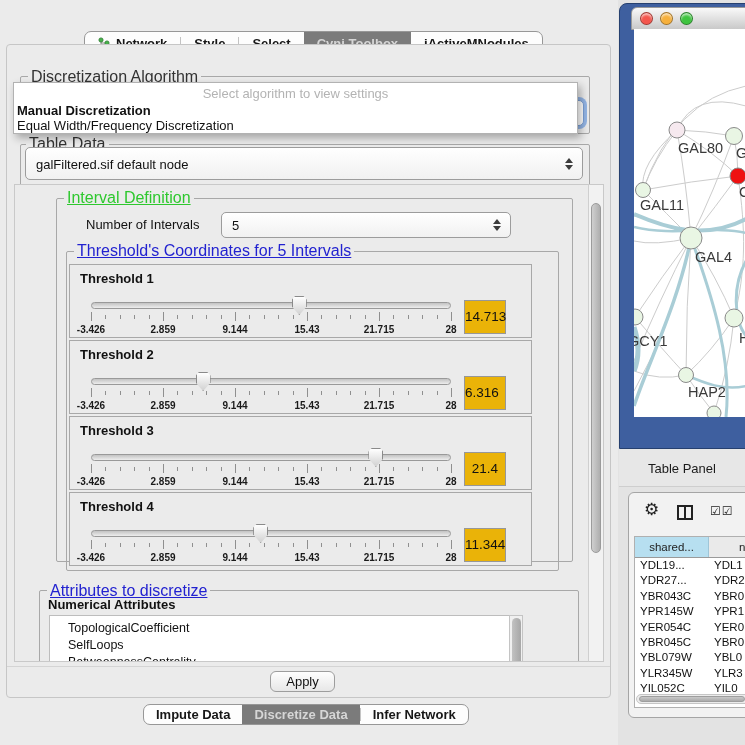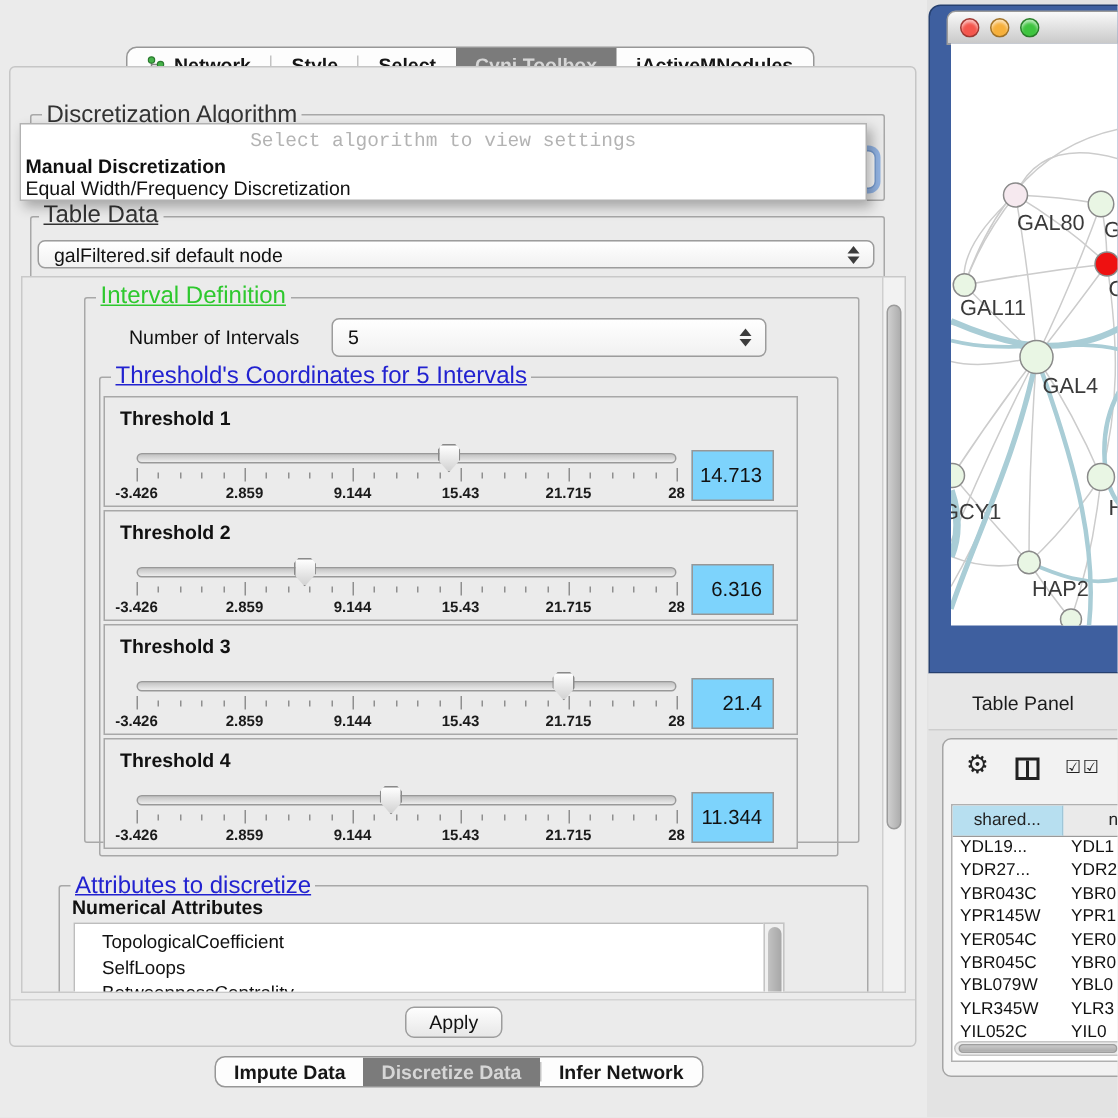--- a/index.html
+++ b/index.html
@@ -34,35 +34,35 @@
 
   
   .disc-box{left:20px;top:76px;width:570px;height:58px;}
   .disc-label{left:28px;top:70px;}
   .disc-combo{position:absolute;left:26px;top:100px;width:558px;height:26px;background:#fff;
               border:1px solid #7a9fd4;border-radius:5px;box-shadow:0 0 0 3px rgba(100,150,225,.65);}
 
   
   .algo-popup{position:absolute;left:13px;top:82px;width:565px;height:52px;background:#fff;
               border:1px solid #b2b2b2;box-shadow:3px 4px 8px rgba(0,0,0,.3);z-index:6;}
-  .popup-hint{position:absolute;left:0;right:0;top:3px;text-align:center;color:#b3b3b3;font-size:13px;font-family:Liberation Mono, monospace;}
+  .popup-hint{position:absolute;left:0;right:0;top:3px;text-align:center;color:#b3b3b3;font-size:13px;}
   .popup-opt{position:absolute;left:3px;font-size:13px;white-space:nowrap;}
   .popup-opt.first{top:20px;font-weight:bold;}
   .popup-opt.second{top:35px;}
 
   
   .td-box{left:20px;top:144px;width:570px;height:42px;}
   .td-label{left:26px;top:137px;}
   .combo{position:absolute;background:linear-gradient(#ffffff,#f1f1f1);border:1px solid #9c9c9c;border-radius:5px;
          font-size:13px;color:#111;}
   .combo .combo-text{position:absolute;left:10px;top:50%;transform:translateY(-50%);white-space:nowrap;}
   .stepper{position:absolute;right:9px;top:50%;transform:translateY(-50%);display:flex;flex-direction:column;gap:2px;}
   .stepper .up{width:0;height:0;border-left:4px solid transparent;border-right:4px solid transparent;border-bottom:5px solid #3c3c3c;}
   .stepper .down{width:0;height:0;border-left:4px solid transparent;border-right:4px solid transparent;border-top:5px solid #3c3c3c;}
-  .td-combo{left:25px;top:160px;width:558px;height:19px;}
+  .td-combo{left:25px;top:147px;width:558px;height:33px;}
 
   
   .viewport{position:absolute;left:14px;top:184px;width:586px;height:478px;border:1px solid #c9c9c9;
             background:#ebebeb;overflow:hidden;}
   .vscroll{position:absolute;right:14px;top:184px;width:16px;height:478px;background:#f2f2f2;
            border:1px solid #c9c9c9;border-left:1px solid #cfcfcf;}
   .vscroll .thumb{position:absolute;left:2px;width:10px;top:18px;height:350px;border-radius:6px;
                   background:linear-gradient(90deg,#cfcfcf,#aeaeae);border:1px solid #9b9b9b;}
 
   .int-box{left:41px;top:13px;width:517px;height:364px;}
@@ -77,21 +77,21 @@
   .t-slider{position:absolute;left:21px;top:33px;width:360px;height:40px;text-decoration:underline;}
   .t-track{position:absolute;left:0;top:4px;width:100%;height:7px;border:1px solid #999;border-radius:4px;
            background:linear-gradient(#c3c3c3,#ededed);}
   .t-handle{position:absolute;top:-2px;width:15px;height:19px;margin-left:-7px;
             background:linear-gradient(#ffffff,#d2d2d2);border:1px solid #8a8a8a;
             clip-path:polygon(22% 0,78% 0,100% 20%,100% 55%,50% 100%,0 55%,0 20%);}
   .t-ticks{position:absolute;left:0;top:14px;width:100%;height:9px;}
   .t-ticks .tick{position:absolute;width:1px;background:#8f8f8f;top:3px;height:4px;}
   .t-ticks .tick.major{top:0;height:9px;}
   .tick-label{position:absolute;top:26px;transform:translateX(-50%);font-size:10px;font-weight:bold;color:#1a1a1a;white-space:nowrap;}
-  .t-value{position:absolute;right:15px;top:35px;width:55px;height:34px;background:#7dd3fc;border:1px solid #979797;
+  .t-value{position:absolute;right:25px;top:35px;width:42px;height:34px;background:#eab308;border:1px solid #979797;
            font-size:13.5px;text-align:right;line-height:32px;padding-right:7px;color:#111;}
 
   .attr-box{left:24px;top:405px;width:540px;height:80px;}
   .attr-label{left:32px;top:399px;color:var(--accent-blue);}
   .attr-title{position:absolute;left:33px;top:412px;font-weight:bold;font-size:13px;}
   .attr-list{position:absolute;left:34px;top:430px;width:474px;height:60px;background:#fff;border:1px solid #bdbdbd;
              overflow:hidden;padding-top:3px;}
   .attr-item{padding:1.5px 0 1.5px 18px;font-size:12.5px;color:#111;white-space:nowrap;}
   .attr-scroll{position:absolute;left:494px;top:430px;width:14px;height:60px;background:#f0f0f0;border:1px solid #c4c4c4;}
   .attr-scroll .thumb{position:absolute;left:1.5px;top:2px;width:9px;height:54px;border-radius:5px;

